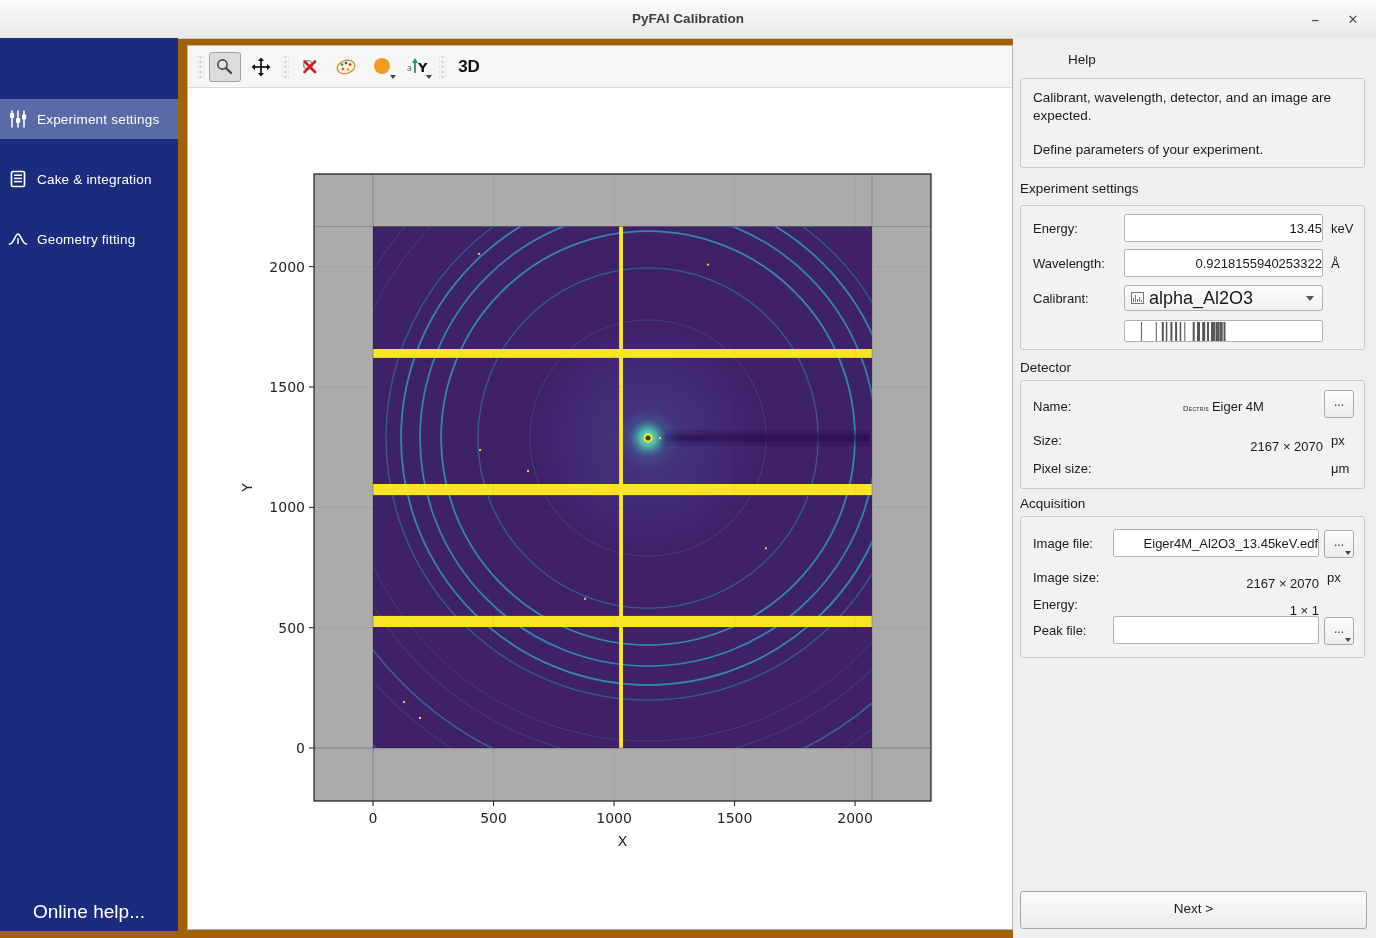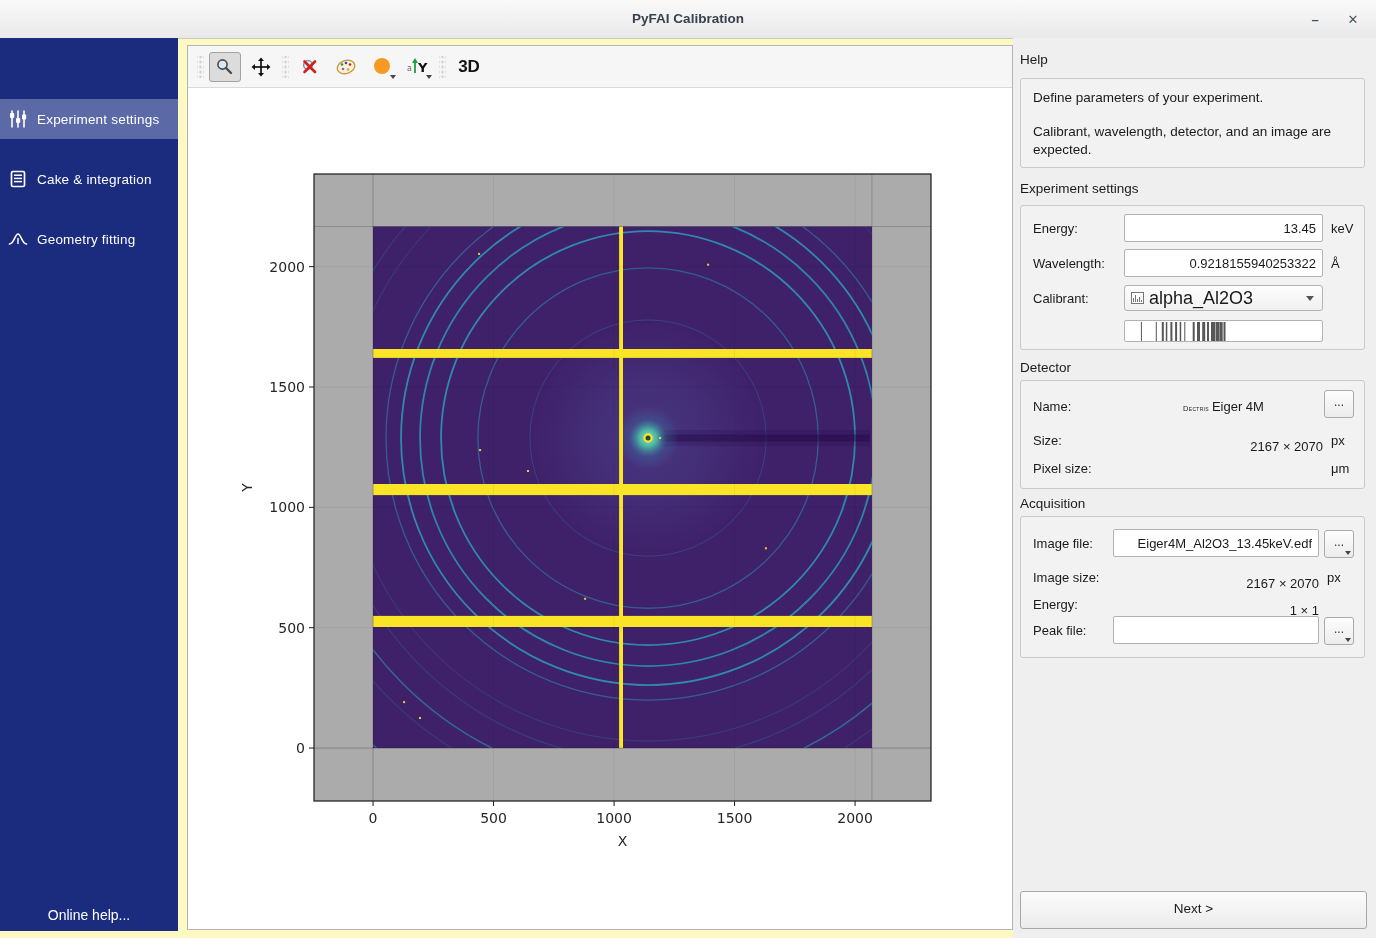--- a/index.html
+++ b/index.html
@@ -1,34 +1,34 @@
 <!DOCTYPE html>
 <html><head>
 <meta charset="utf-8">
 <style>
   html,body{margin:0;padding:0;background:#cfd2d4;font-family:"Liberation Sans","DejaVu Sans",sans-serif;}
-  .window{position:relative;width:1376px;height:938px;background:#fef9c3;outline:1px solid #a9a9a9;overflow:hidden;
+  .window{position:relative;width:1376px;height:938px;background:#a16207;outline:1px solid #a9a9a9;overflow:hidden;
           -webkit-font-smoothing:antialiased;}
   
   .titlebar{position:absolute;left:0;top:0;width:1376px;height:38px;
     background:linear-gradient(#fafafa,#e9e9e9);border-bottom:1px solid #c9c9c9;}
   .titlebar .title{position:absolute;left:0;right:0;top:11px;text-align:center;font-size:13.5px;
     font-weight:bold;color:#38424c;}
   .winbtn{position:absolute;top:10px;width:22px;height:20px;text-align:center;font-size:13px;color:#4a5560;
     line-height:20px;cursor:default;}
   .winbtn.min{right:50px;font-weight:bold;}
   .winbtn.close{right:12px;font-weight:bold;}
   
   .sidebar{position:absolute;left:0;top:38px;width:178px;height:893px;background:#1b2b7e;}
   .nav-item{display:flex;align-items:center;height:40px;margin-bottom:20px;padding-left:8px;color:#fff;
     font-size:13.5px;letter-spacing:.2px;cursor:pointer;}
   .nav-item:first-child{margin-top:61px;}
   .nav-item.selected{background:#5b6aa7;}
   .nav-item .nicon{width:20px;height:20px;margin-right:9px;flex:none;}
-  .sidebar .footer{position:absolute;left:0;bottom:8px;width:100%;text-align:center;color:#fff;font-size:14px;cursor:pointer;}
+  .sidebar .footer{position:absolute;left:0;bottom:8px;width:100%;text-align:center;color:#fff;font-size:19px;cursor:pointer;}
   
   .plot-panel{position:absolute;left:187px;top:45px;width:826px;height:885px;background:#fff;
     border:1px solid #b4b4b4;box-sizing:border-box;}
   .ptoolbar{position:absolute;left:0;top:0;right:0;height:41px;background:#f6f6f6;
     border-bottom:1px solid #dadada;display:flex;align-items:center;padding-left:6px;}
   .thandle{width:7px;height:22px;margin:0 3px;
     background-image:radial-gradient(circle,#bfbfbf 1px,transparent 1.2px);
     background-size:4px 5px;background-position:center;}
   .tbtn{width:30px;height:28px;margin:0 2px;display:flex;align-items:center;justify-content:center;
     border:1px solid transparent;border-radius:3px;position:relative;cursor:pointer;}
@@ -40,21 +40,21 @@
   
   .right-panel{position:absolute;left:1013px;top:38px;width:363px;height:900px;background:#efefef;}
   .sect-title{position:absolute;left:7px;font-size:13.5px;color:#1a1a1a;}
   .gbox{position:absolute;left:7px;width:345px;background:#f2f2f2;border:1px solid #c9c9c9;
     border-radius:3px;box-sizing:border-box;}
   .help-box{top:40px;height:90px;padding:10px 12px;font-size:13.5px;color:#1a1a1a;line-height:18px;}
   .help-box p{margin:0 0 16px 0;}
   .row{position:absolute;left:12px;right:0;display:flex;align-items:center;height:26px;font-size:13px;color:#1a1a1a;}
   .row .lbl{width:91px;flex:none;}
   .field{width:199px;height:28px;box-sizing:border-box;border:1px solid #b3b3b3;border-radius:2px;
-    background:#fff;font-family:inherit;font-size:13px;color:#1a1a1a;padding:0 6px;}
+    background:#fff;font-family:inherit;font-size:13px;color:#1a1a1a;padding:0 0;}
   .field.num{text-align:right;}
   .unit{margin-left:8px;font-size:13px;}
   .combo{width:199px;height:26px;box-sizing:border-box;border:1px solid #b3b3b3;border-radius:3px;
     background:linear-gradient(#fdfdfd,#f1f1f1);display:flex;align-items:center;padding:0 6px;cursor:pointer;}
   .combo .ctext{flex:1;font-size:18px;margin-left:5px;}
   .combo .arrow{width:0;height:0;border-left:4px solid transparent;border-right:4px solid transparent;
     border-top:5px solid #555;margin-right:2px;}
   .value-right{width:199px;text-align:right;margin-top:12px;}
   .value-center{width:199px;text-align:center;}
   .dots-btn{position:absolute;width:28px;height:26px;border:1px solid #ababab;border-radius:3px;
@@ -273,24 +273,24 @@
           <text x="117" y="305.01151631477927" font-size="14" fill="#262626" text-anchor="end">1500</text>
           <line x1="121" y1="179.6660268714012" x2="126" y2="179.6660268714012" stroke="#1a1a1a"></line>
           <text x="117" y="184.6660268714012" font-size="14" fill="#262626" text-anchor="end">2000</text>
           <text x="434.5" y="759" font-size="14" fill="#262626" text-anchor="middle">X</text>
           <text x="64" y="400.5" font-size="14" fill="#262626" text-anchor="middle" transform="rotate(-90 64 400.5)">Y</text>
         </svg></div>
   </div>
 
   <div class="right-panel">
 
-    <div class="sect-title" style="top:14px;">Help</div>
+    <div class="sect-title" style="top:14px;margin-left:48px;">Help</div>
     <div class="gbox help-box">
+      <p>Calibrant, wavelength, detector, and an image are expected.</p>
       <p>Define parameters of your experiment.</p>
-      <p>Calibrant, wavelength, detector, and an image are expected.</p>
     </div>
 
     <div class="sect-title" style="top:143px;">Experiment settings</div>
     <div class="gbox" style="top:167px;height:145px;">
       <div class="row" style="top:9px;">
         <span class="lbl">Energy:</span>
         <input class="field num" value="13.45" style="">
         <span class="unit">keV</span>
       </div>
       <div class="row" style="top:44px;">

